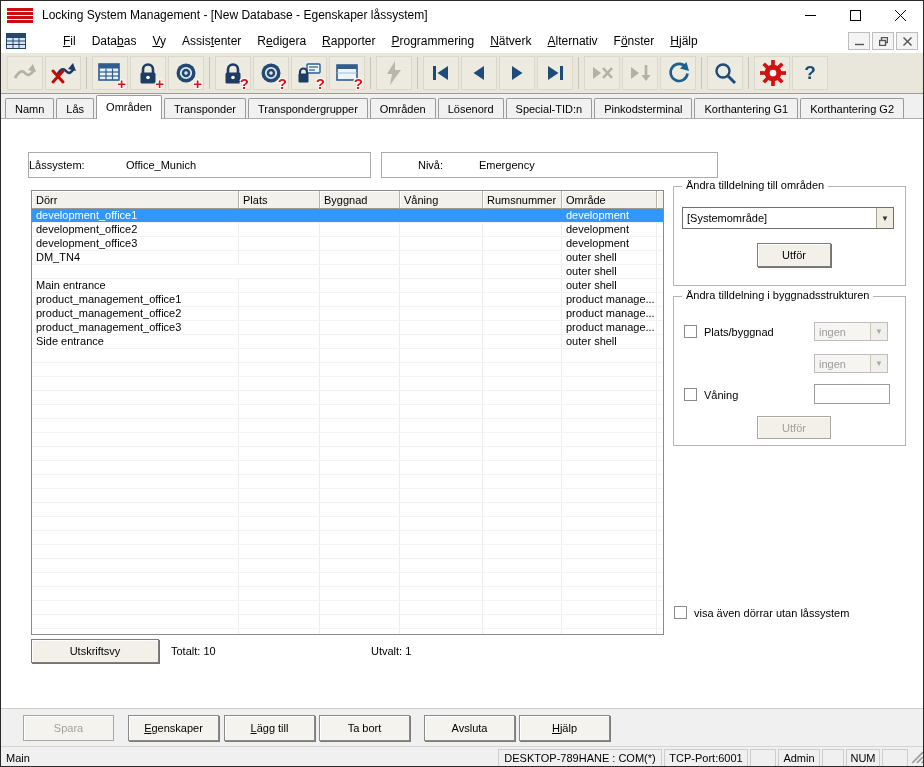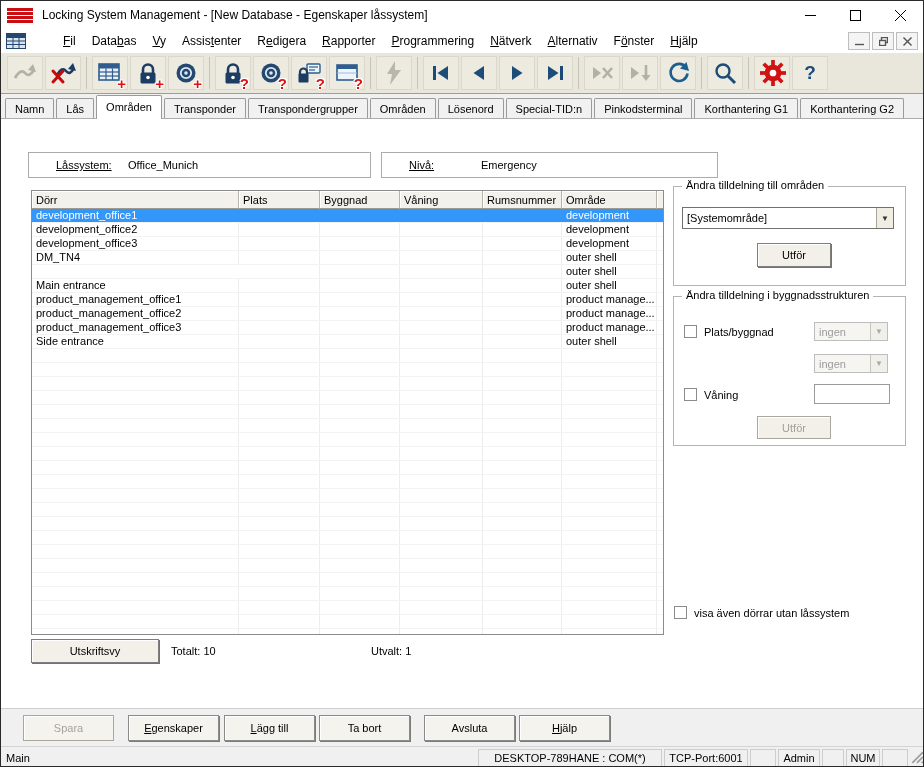--- a/index.html
+++ b/index.html
@@ -35,22 +35,22 @@
   .gear-svg{position:absolute;right:3px;bottom:3px;width:12px;height:12px;}
   
   .tabstrip{height:25px;background:#f0f0f0;display:flex;align-items:flex-end;padding-left:4px;border-bottom:1px solid #adadad;}
   .tab{height:20px;padding:0 9px;font-size:11px;background:#f1f1f1;border:1px solid #9a9a9a;border-bottom:none;
        border-radius:2px 2px 0 0;margin-right:2px;display:flex;align-items:center;white-space:nowrap;flex:none;}
   .tab.active{height:24px;background:#fff;position:relative;z-index:2;margin-bottom:-1px;padding-bottom:1px;}
   
   .content{position:absolute;left:0;top:118px;width:924px;height:589px;background:#fff;}
   .infobox{position:absolute;height:26px;border:1px solid #ababab;display:flex;align-items:center;font-size:11px;}
   #infobox-system{left:27px;top:33px;width:343px;}
-  #infobox-level{left:380px;top:33px;width:337px;}
-  .infobox .lbl{margin-left:27px;width:72px;text-decoration:underline;}
+  #infobox-level{left:380px;top:33px;width:337px;text-align:center;}
+  .infobox .lbl{width:97px;}
   
   .lsm-table{position:absolute;left:30px;top:71px;width:633px;height:445px;border:1px solid #8b8b8b;overflow:hidden;background:#fff;}
   .thead{display:flex;height:18px;}
   .th{background:#f2f1ec;border-right:1px solid #b7b4ac;border-bottom:1px solid #9c998f;box-shadow:inset 1px 1px 0 #fff;
       font-size:11px;display:flex;align-items:center;padding-left:4px;white-space:nowrap;overflow:hidden;flex:none;}
   .trow{display:flex;height:14px;border-bottom:1px solid #f3f3f3;}
   .td{font-size:11px;line-height:13px;padding-left:4px;border-right:1px solid #ededed;white-space:nowrap;overflow:hidden;flex:none;}
   .trow.selected{background:#3296fb;color:#fff;}
   .trow.selected .td{border-right-color:#3296fb;border-bottom:none;}
   
@@ -732,21 +732,21 @@
       <div class="action-btn" style="left: 127px;"><u>E</u>genskaper</div>
       <div class="action-btn" style="left: 223px;"><u>L</u>ägg till</div>
       <div class="action-btn" style="left: 318px;">Ta bort</div>
       <div class="action-btn" style="left: 423px;">Avsluta</div>
       <div class="action-btn" style="left: 518px;"><u>H</u>jälp</div>
     </div>
 
   <div class="statusbar" id="statusbar">
     <span class="status-left">Main</span>
     <span id="status-segs" style="display:flex;align-items:center;">
-        <span class="seg" style="width: 184px;">DESKTOP-789HANE : COM(*)</span>
+        <span class="seg" style="width: 164px;">DESKTOP-789HANE : COM(*)</span>
         <span class="seg" style="width: 84px;">TCP-Port:6001</span>
         <span class="seg" style="width: 26px;"></span>
         <span class="seg" style="width: 42px;">Admin</span>
         <span class="seg" style="width: 22px;"></span>
         <span class="seg" style="width: 34px;">NUM</span>
         <span class="seg" style="width: 26px;"></span>
       </span>
     <span class="grip">
       <svg viewBox="0 0 12 12">
           <g stroke="#9b9b9b" stroke-width="1.4">

